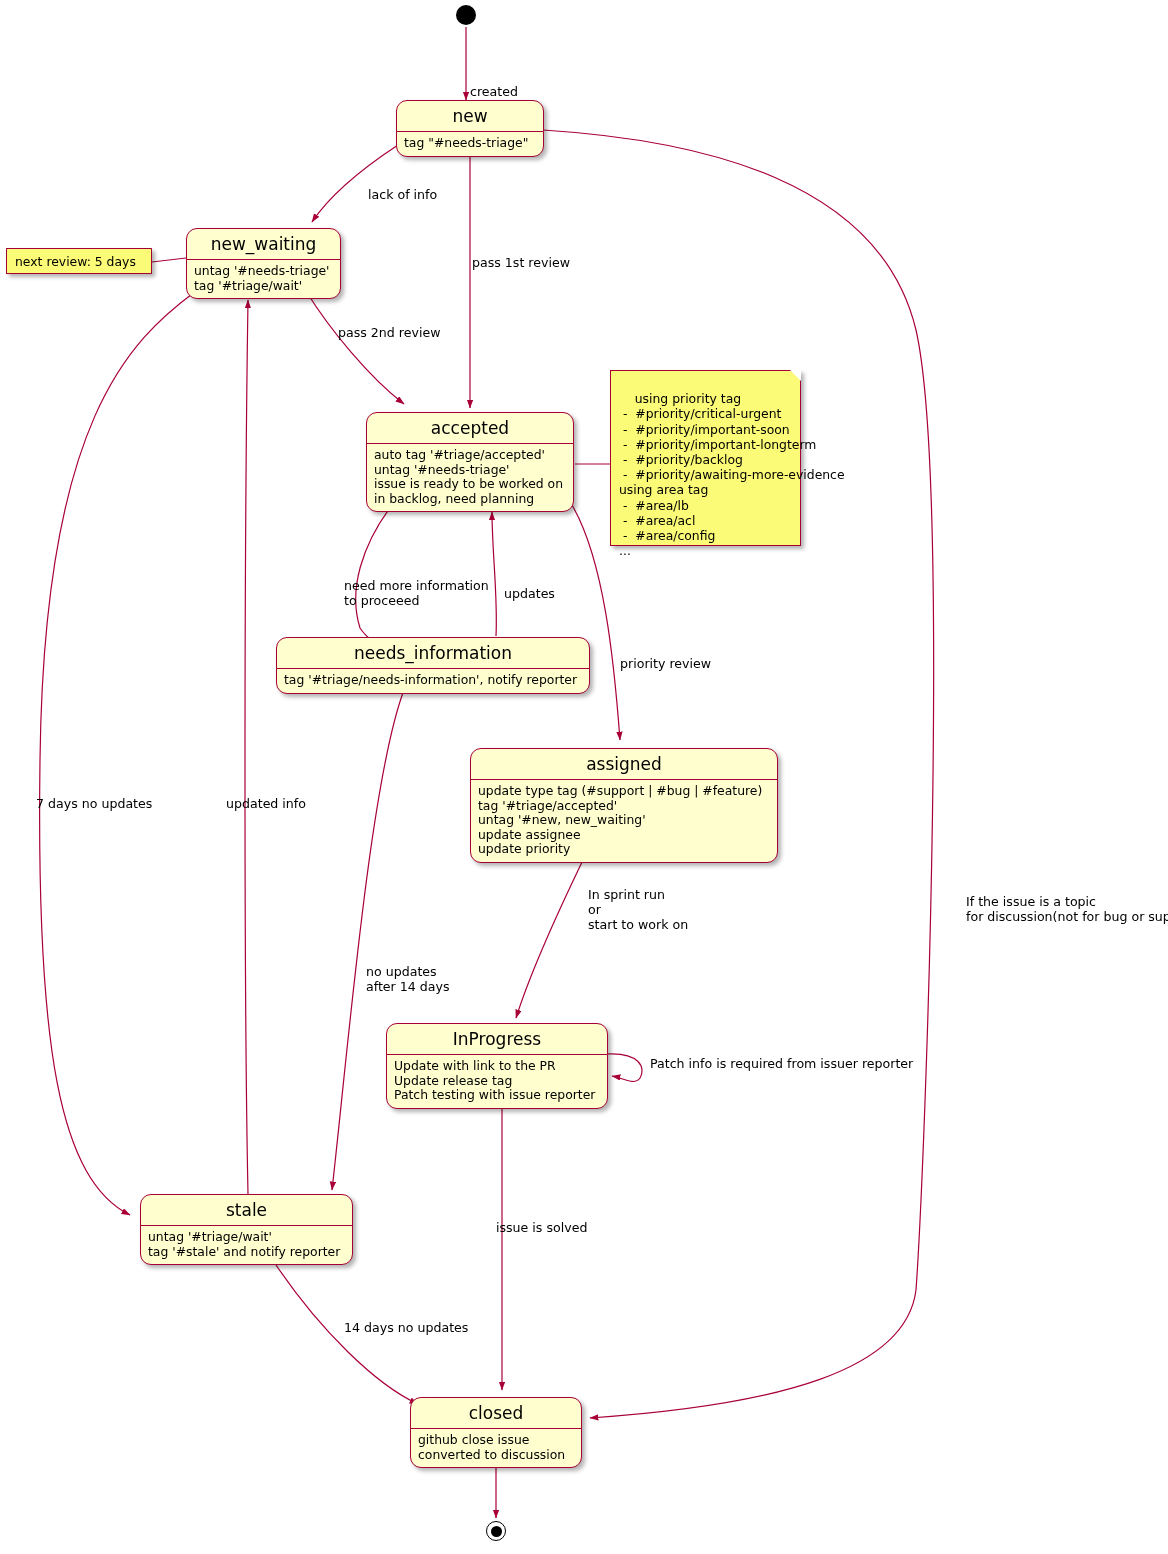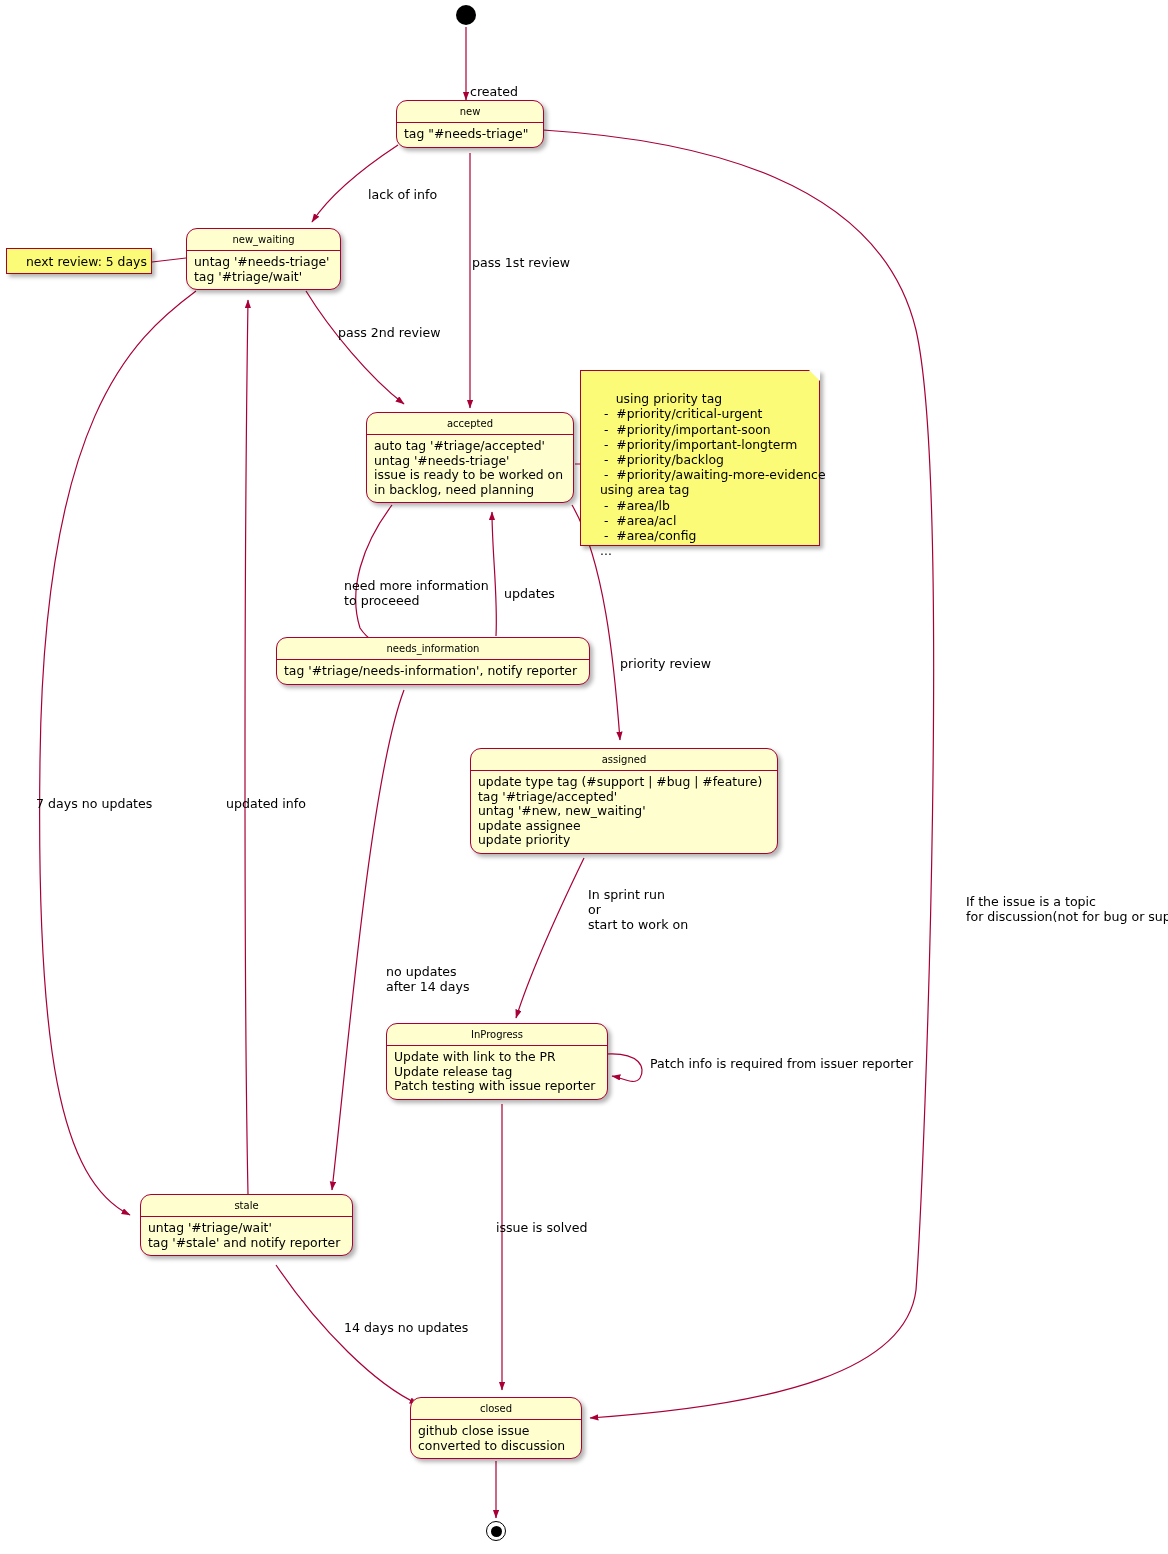--- a/index.html
+++ b/index.html
@@ -30,21 +30,21 @@
     background: #FEFECE;
     border: 1.3px solid #A80036;
     border-radius: 11px;
     box-shadow: 3px 3px 4px rgba(0,0,0,0.30);
     font-size: 13px;
     color: #000000;
   }
   .state .title {
     text-align: center;
     padding: 5px 14px 5px 14px;
-    font-size: 10px;
+    font-size: 17px;
     white-space: nowrap;
   }
   .state .sep {
     border-top: 1.3px solid #A80036;
     height: 0;
     font-size: 0;
     line-height: 0;
   }
   .state .body {
     padding: 4px 7px 5px 7px;
@@ -55,21 +55,21 @@
   .note {
     position: absolute;
     box-sizing: border-box;
     background: #FBFB77;
     border: 1px solid #A80036;
     box-shadow: 3px 3px 4px rgba(0,0,0,0.30);
     font-size: 12.4px;
     line-height: 15.2px;
     color: #000000;
     white-space: pre;
-    padding: 5px 19px;
+    padding: 5px 8px;
   }
   .note .fold {
     position: absolute;
     right: -1px;
     top: -1px;
     width: 0;
     height: 0;
     border-left: 11px solid transparent;
     border-top: 11px solid #ffffff;
   }
@@ -215,21 +215,21 @@
 
   <div class="state" style="left:140px; top:1194px; width:213px;">
     <div class="title">stale</div>
     <div class="sep"></div>
     <div class="body">untag '#triage/wait'
 tag '#stale' and notify reporter</div>
   </div>
 
   <div class="note" style="left:6px; top:248px; width:146px; height:26px;">next review: 5 days</div>
 
-  <div class="note" style="left:580px; top:370px; width:240px; height:176px;">
+  <div class="note" style="left:610px; top:370px; width:191px; height:176px;">
     <span class="fold"></span><span>using priority tag
  -  #priority/critical-urgent
  -  #priority/important-soon
  -  #priority/important-longterm
  -  #priority/backlog
  -  #priority/awaiting-more-evidence
 using area tag
  -  #area/lb
  -  #area/acl
  -  #area/config
@@ -240,21 +240,21 @@
   <div class="edge-label" style="left:368px; top:187px;">lack of info</div>
   <div class="edge-label" style="left:472px; top:255px;">pass 1st review</div>
   <div class="edge-label" style="left:966px; top:894px; text-align:left;">If the issue is a topic
 for discussion(not for bug or support)</div>
   <div class="edge-label" style="left:338px; top:325px;">pass 2nd review</div>
   <div class="edge-label" style="left:36px; top:796px;">7 days no updates</div>
   <div class="edge-label" style="left:344px; top:578px;">need more information
 to proceeed</div>
   <div class="edge-label" style="left:504px; top:586px;">updates</div>
   <div class="edge-label" style="left:620px; top:656px;">priority review</div>
-  <div class="edge-label" style="left:386px; top:964px;">no updates
+  <div class="edge-label" style="left:366px; top:964px;">no updates
 after 14 days</div>
   <div class="edge-label" style="left:226px; top:796px;">updated info</div>
   <div class="edge-label" style="left:588px; top:887px;">In sprint run
 or
 start to work on</div>
   <div class="edge-label" style="left:650px; top:1056px;">Patch info is required from issuer reporter</div>
   <div class="edge-label" style="left:496px; top:1220px;">issue is solved</div>
   <div class="edge-label" style="left:344px; top:1320px;">14 days no updates</div>
 
 </div>

